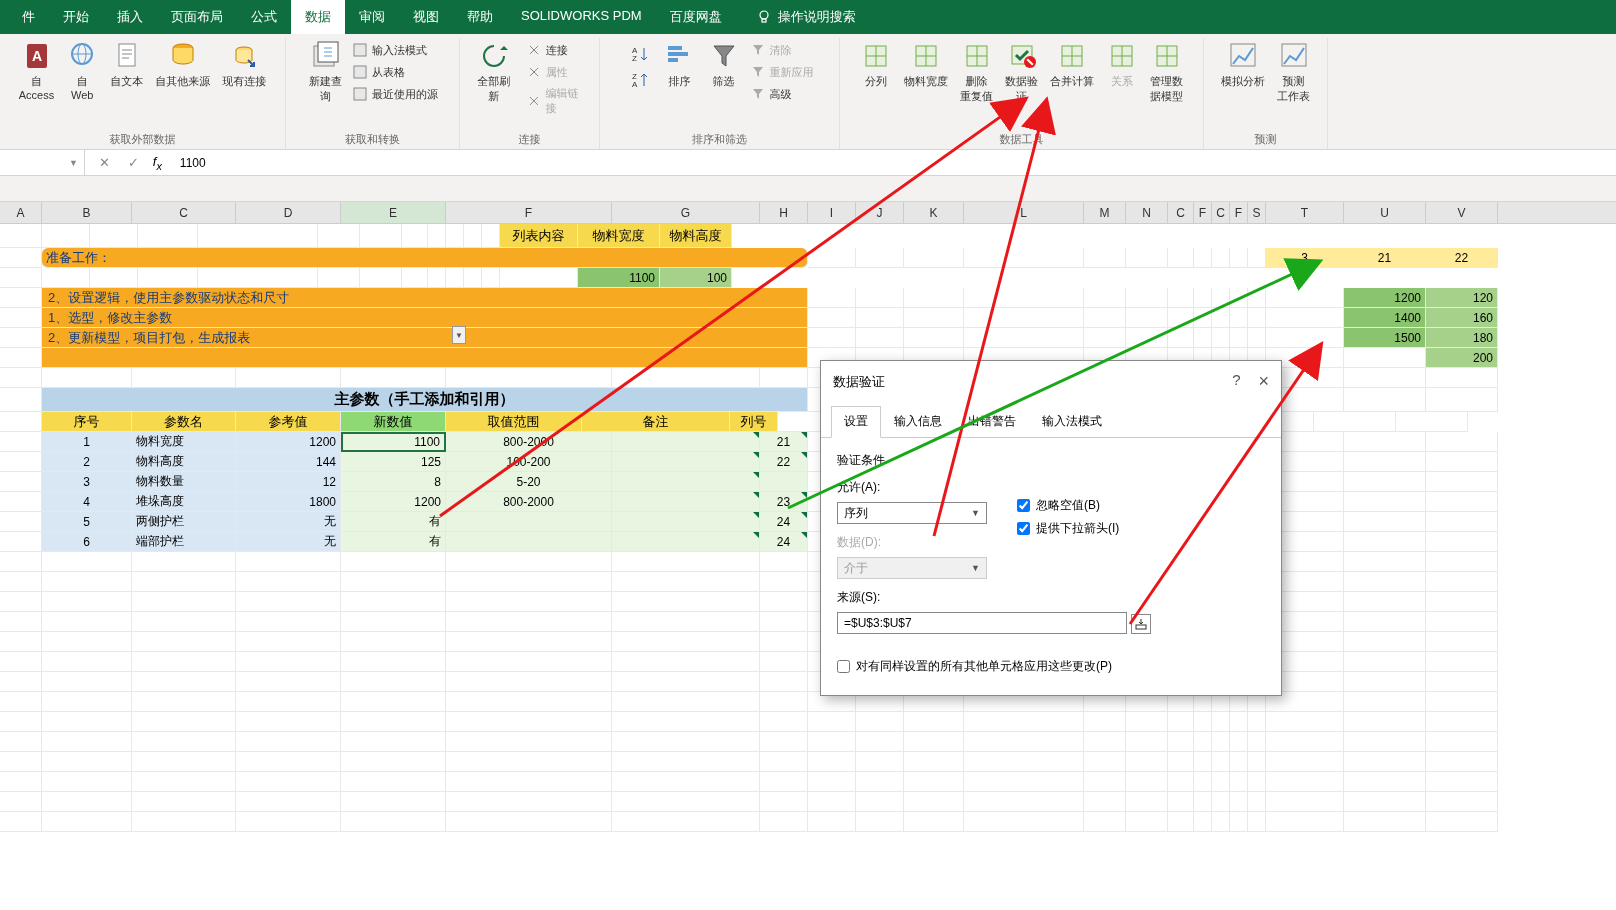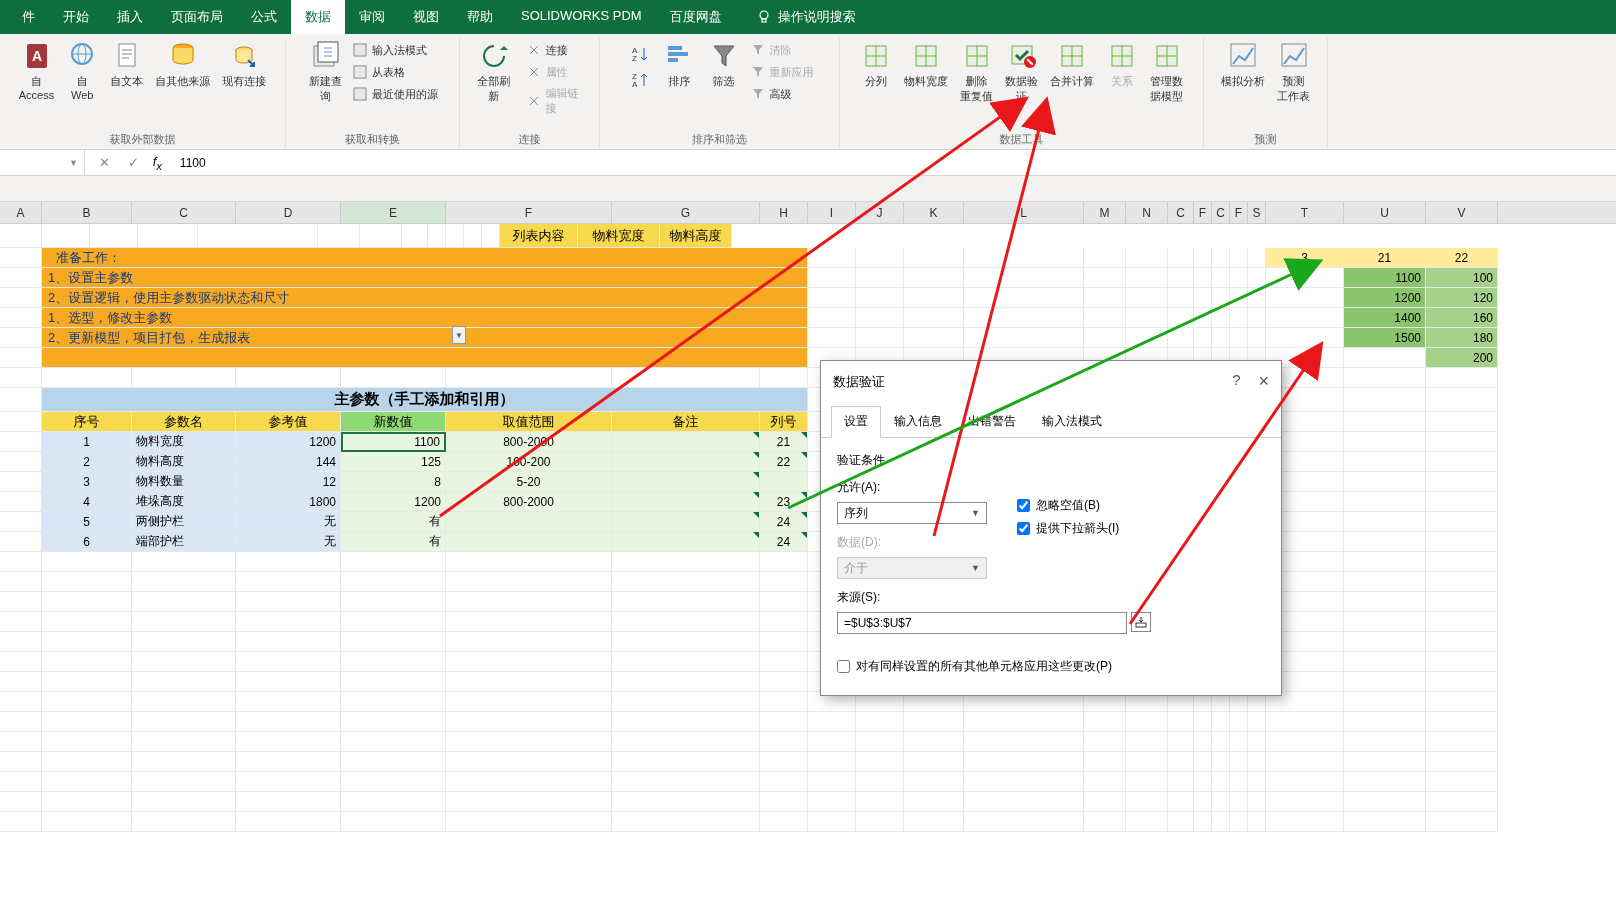--- a/index.html
+++ b/index.html
@@ -453,39 +453,38 @@
         <div class="cell " style="width: 18px;"></div>
         <div class="cell " style="width: 18px;"></div>
         <div class="cell " style="width: 18px;"></div>
         <div class="cell " style="width: 18px;"></div>
         <div class="cell th-yellow" style="width: 78px;">列表内容</div>
         <div class="cell th-yellow" style="width: 82px;">物料宽度</div>
         <div class="cell th-yellow" style="width: 72px;">物料高度</div>
       </div>
       <div class="grid-row" style="height: 20px;">
         <div class="cell " style="width: 42px;"></div>
-        <div class="cell instr-cell" style="width: 766px; justify-content: flex-start; padding-left: 14px;">准备工作：</div>
+        <div class="cell instr-cell" style="width: 766px; justify-content: flex-start; padding-left: 4px; border-radius: 6px;">准备工作：</div>
         <div class="cell " style="width: 48px;"></div>
         <div class="cell " style="width: 48px;"></div>
         <div class="cell " style="width: 60px;"></div>
         <div class="cell " style="width: 120px;"></div>
         <div class="cell " style="width: 42px;"></div>
         <div class="cell " style="width: 42px;"></div>
         <div class="cell " style="width: 26px;"></div>
         <div class="cell " style="width: 18px;"></div>
         <div class="cell " style="width: 18px;"></div>
         <div class="cell " style="width: 18px;"></div>
         <div class="cell " style="width: 18px;"></div>
         <div class="cell td-list-yellow" style="width: 78px;">3</div>
         <div class="cell td-list-yellow" style="width: 82px;">21</div>
         <div class="cell td-list-yellow" style="width: 72px;">22</div>
       </div>
       <div class="grid-row" style="height: 20px;">
         <div class="cell " style="width: 42px;"></div>
-        <div class="cell instr-cell" style="width: 766px; justify-content: flex-start; padding-left: 6px;">1、设置主参数</div>
         <div class="cell " style="width: 48px;"></div>
         <div class="cell " style="width: 48px;"></div>
         <div class="cell " style="width: 60px;"></div>
         <div class="cell " style="width: 120px;"></div>
         <div class="cell " style="width: 42px;"></div>
         <div class="cell " style="width: 42px;"></div>
         <div class="cell " style="width: 26px;"></div>
         <div class="cell " style="width: 18px;"></div>
         <div class="cell " style="width: 18px;"></div>
         <div class="cell " style="width: 18px;"></div>
@@ -607,21 +606,21 @@
         <div class="cell " style="width: 78px;"></div>
         <div class="cell " style="width: 82px;"></div>
         <div class="cell " style="width: 72px;"></div>
       </div>
       <div class="grid-row" style="height: 20px;">
         <div class="cell " style="width: 42px;"></div>
         <div class="cell th-yellow" style="width: 90px;">序号</div>
         <div class="cell th-yellow" style="width: 104px;">参数名</div>
         <div class="cell th-yellow" style="width: 105px;">参考值</div>
         <div class="cell th-green" style="width: 105px;">新数值</div>
-        <div class="cell th-yellow" style="width: 166px;">取值范围</div>
+        <div class="cell th-yellow" style="width: 136px;">取值范围</div>
         <div class="cell th-yellow" style="width: 148px;">备注</div>
         <div class="cell th-yellow" style="width: 48px;">列号</div>
         <div class="cell " style="width: 48px;"></div>
         <div class="cell " style="width: 48px;"></div>
         <div class="cell " style="width: 60px;"></div>
         <div class="cell " style="width: 120px;"></div>
         <div class="cell " style="width: 42px;"></div>
         <div class="cell " style="width: 42px;"></div>
         <div class="cell " style="width: 26px;"></div>
         <div class="cell " style="width: 18px;"></div>
@@ -1177,21 +1176,21 @@
             <input type="checkbox" checked="" style="">
             <span>忽略空值(B)</span>
           </label>
         <label class="dcheck">
             <input type="checkbox" checked="" style="">
             <span>提供下拉箭头(I)</span>
           </label>
       </div>
     </div>
     <span class="dlabel" style="margin-top:10px;"><span>来源(S):</span></span>
-    <div style="display:flex;align-items:flex-start;">
+    <div style="display:flex;align-items:flex-end;">
       <div class="dinput">
           <span>=$U$3:$U$7</span>
         </div>
       <div class="dsrc-btn">
           <svg width="12" height="12" viewBox="0 0 12 12">
             <rect x="1" y="7" width="10" height="4" fill="none" stroke="#333"></rect>
             <path d="M6 1v5m-2-2l2 2 2-2" stroke="#333" fill="none"></path>
           </svg>
         </div>
     </div>

